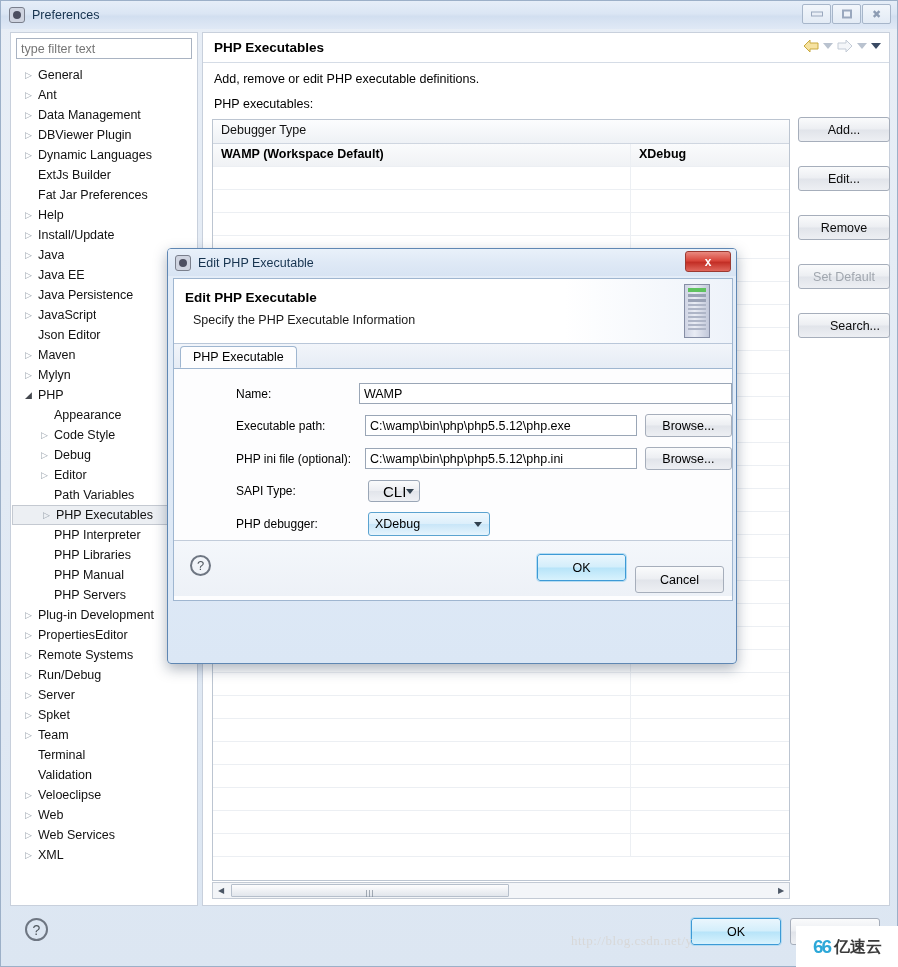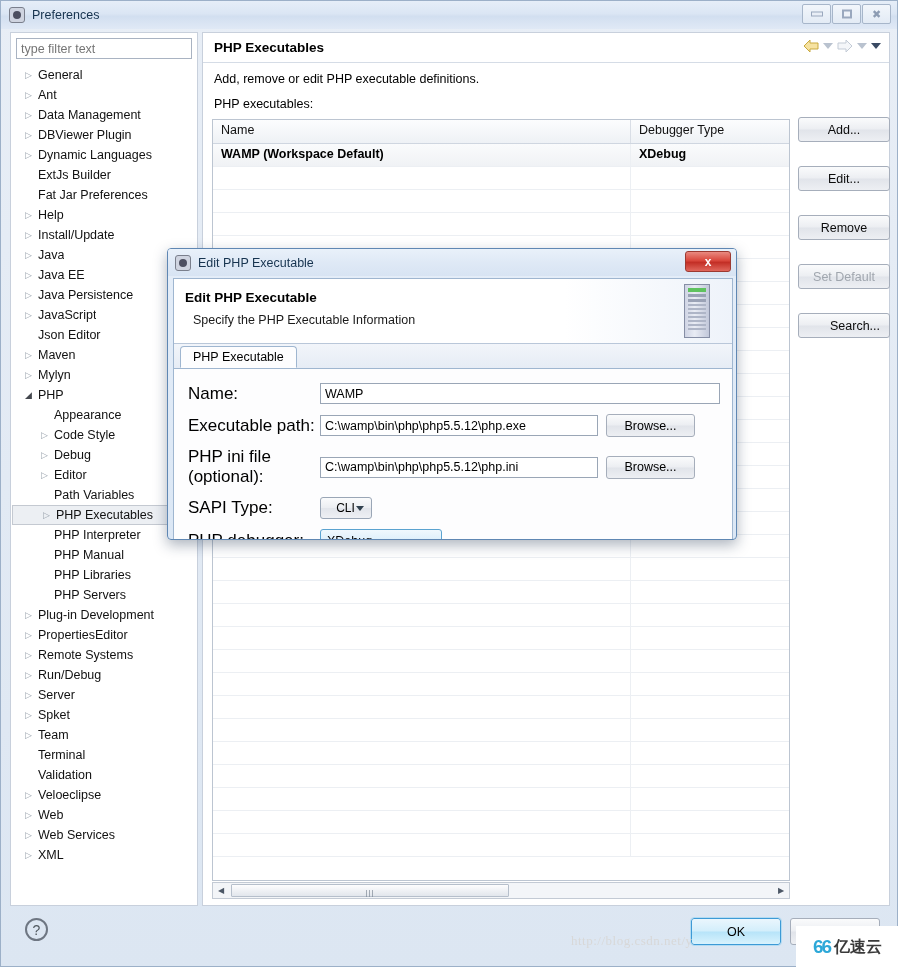--- a/index.html
+++ b/index.html
@@ -269,21 +269,21 @@
     background: #fff;
     display: flex; align-items: center; justify-content: center;
     gap: 4px;
   }
   .logo-mark { color: #2da8d8; font-size: 19px; font-weight: bold; letter-spacing:-2px;}
   .logo-text { color: #3a3a3a; font-size: 16px; font-weight: bold; }
 
   
   .dlg {
     position: absolute; left: 166px; top: 247px;
-    width: 570px; height: 292px;
+    width: 570px; height: 416px;
     border: 1px solid #5f87b3;
     border-radius: 4px;
     background: linear-gradient(to bottom, #e4edf8 0%, #dbe7f5 100%);
     box-shadow: 0 5px 14px rgba(20,40,70,.35);
     box-sizing: border-box;
     overflow: hidden;
   }
   .dlg-title {
     height: 27px; display: flex; align-items: center; position: relative;
     background: linear-gradient(to bottom, #e9f1fa 0%, #dfe9f6 50%, #d8e4f3 100%);
@@ -342,21 +342,21 @@
     box-sizing: border-box;
   }
 
   .form {
     position: relative; padding: 14px 0 0 0; height: 172px;
     background: #fdfdfe;
     border-bottom: 1px solid #c2ccda;
     box-sizing: border-box;
   }
   .frow { display: flex; align-items: center; margin-bottom: 10px; padding-left: 14px; }
-  .flabel { font-size: 17px; width: 132px; }
+  .flabel { font-size: 12px; width: 132px; margin-left: 48px; }
   .ftext {
     height: 21px;
     border: 1px solid #9aa6b6;
     box-sizing: border-box;
     background: #fff;
     font-family: "Liberation Sans", sans-serif;
     font-size: 12.5px;
     padding: 0 4px;
     color: #000;
     outline: none;
@@ -368,21 +368,21 @@
     width: 89px; height: 23px;
     background: linear-gradient(to bottom, #fafbfc 0%, #eceef2 48%, #e1e4ea 52%, #edeff3 100%);
     border: 1px solid #a6aebb; border-radius: 3px;
     font-family: "Liberation Sans", sans-serif; font-size: 12.5px;
     box-sizing: border-box;
   }
   .combo-small {
     width: 52px; height: 22px;
     background: linear-gradient(to bottom, #fafbfc 0%, #eceef2 48%, #e2e5eb 52%, #eef0f4 100%);
     border: 1px solid #9aa6b6; border-radius: 3px;
-    font-size: 12px; box-sizing: border-box;
+    font-size: 15px; box-sizing: border-box;
     display: flex; align-items: center; padding-left: 14px;
     position: relative;
     text-align: center;
   }
   .combo-small .cv { flex: 1; }
   .combo-focus {
     width: 122px; height: 24px;
     background: linear-gradient(to bottom, #f0f8fd 0%, #ddeffb 48%, #c9e6f8 52%, #e6f4fd 100%);
     border: 1px solid #5ba3d0; border-radius: 3px;
     font-size: 12.5px; box-sizing: border-box;
@@ -553,25 +553,25 @@
           <div class="tnode indent1 sel">
             <span class="arrow">▷</span>
             <span class="lbl">PHP Executables</span>
           </div>
           <div class="tnode indent1">
             <span class="arrow"></span>
             <span class="lbl">PHP Interpreter</span>
           </div>
           <div class="tnode indent1">
             <span class="arrow"></span>
+            <span class="lbl">PHP Libraries</span>
+          </div>
+          <div class="tnode indent1">
+            <span class="arrow"></span>
             <span class="lbl">PHP Manual</span>
-          </div>
-          <div class="tnode indent1">
-            <span class="arrow"></span>
-            <span class="lbl">PHP Libraries</span>
           </div>
           <div class="tnode indent1">
             <span class="arrow"></span>
             <span class="lbl">PHP Servers</span>
           </div>
           <div class="tnode">
             <span class="arrow">▷</span>
             <span class="lbl">Plug-in Development</span>
           </div>
           <div class="tnode">
@@ -643,21 +643,20 @@
           <span class="tri-down dim"></span>
           <span class="tri-down"></span>
         </div>
       </div>
 
       <div class="desc">Add, remove or edit PHP executable definitions.</div>
       <div class="sublabel">PHP executables:</div>
 
       <div class="table-area">
         <div class="thead">
-          <div class="th c1">Name</div>
           <div class="th c2">Debugger Type</div>
         </div>
         <div id="tbody">
             <div class="trow first">
               <div class="td c1">WAMP (Workspace Default)</div>
               <div class="td c2">XDebug</div>
             </div>
             <div class="trow">
               <div class="td c1"></div>
               <div class="td c2"></div>

